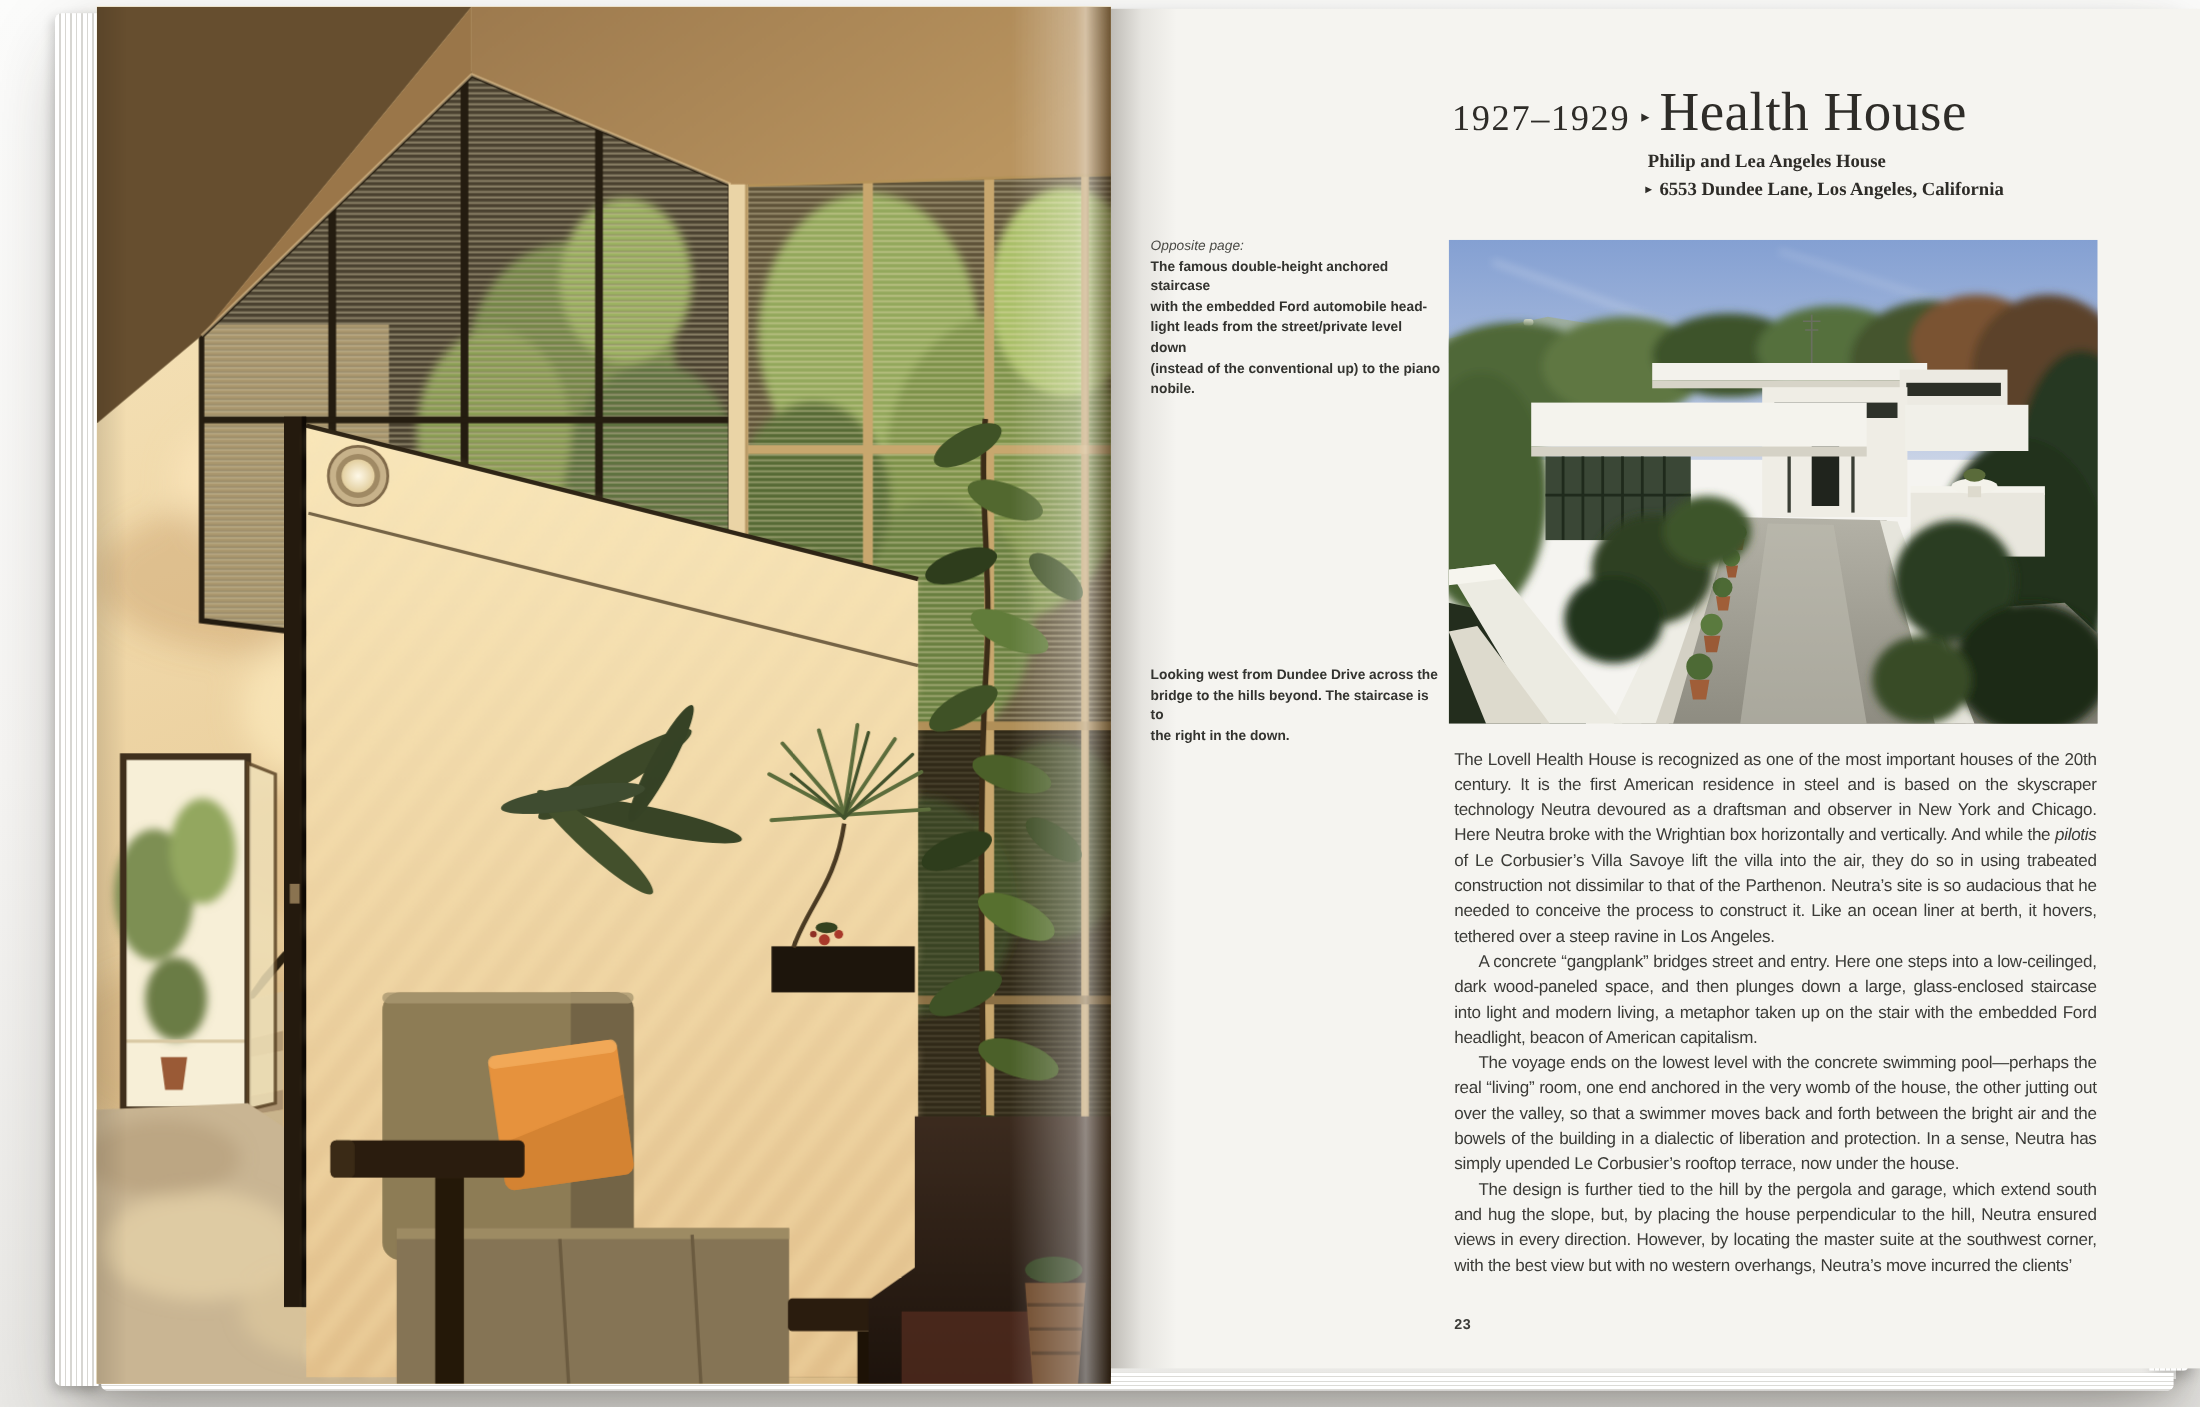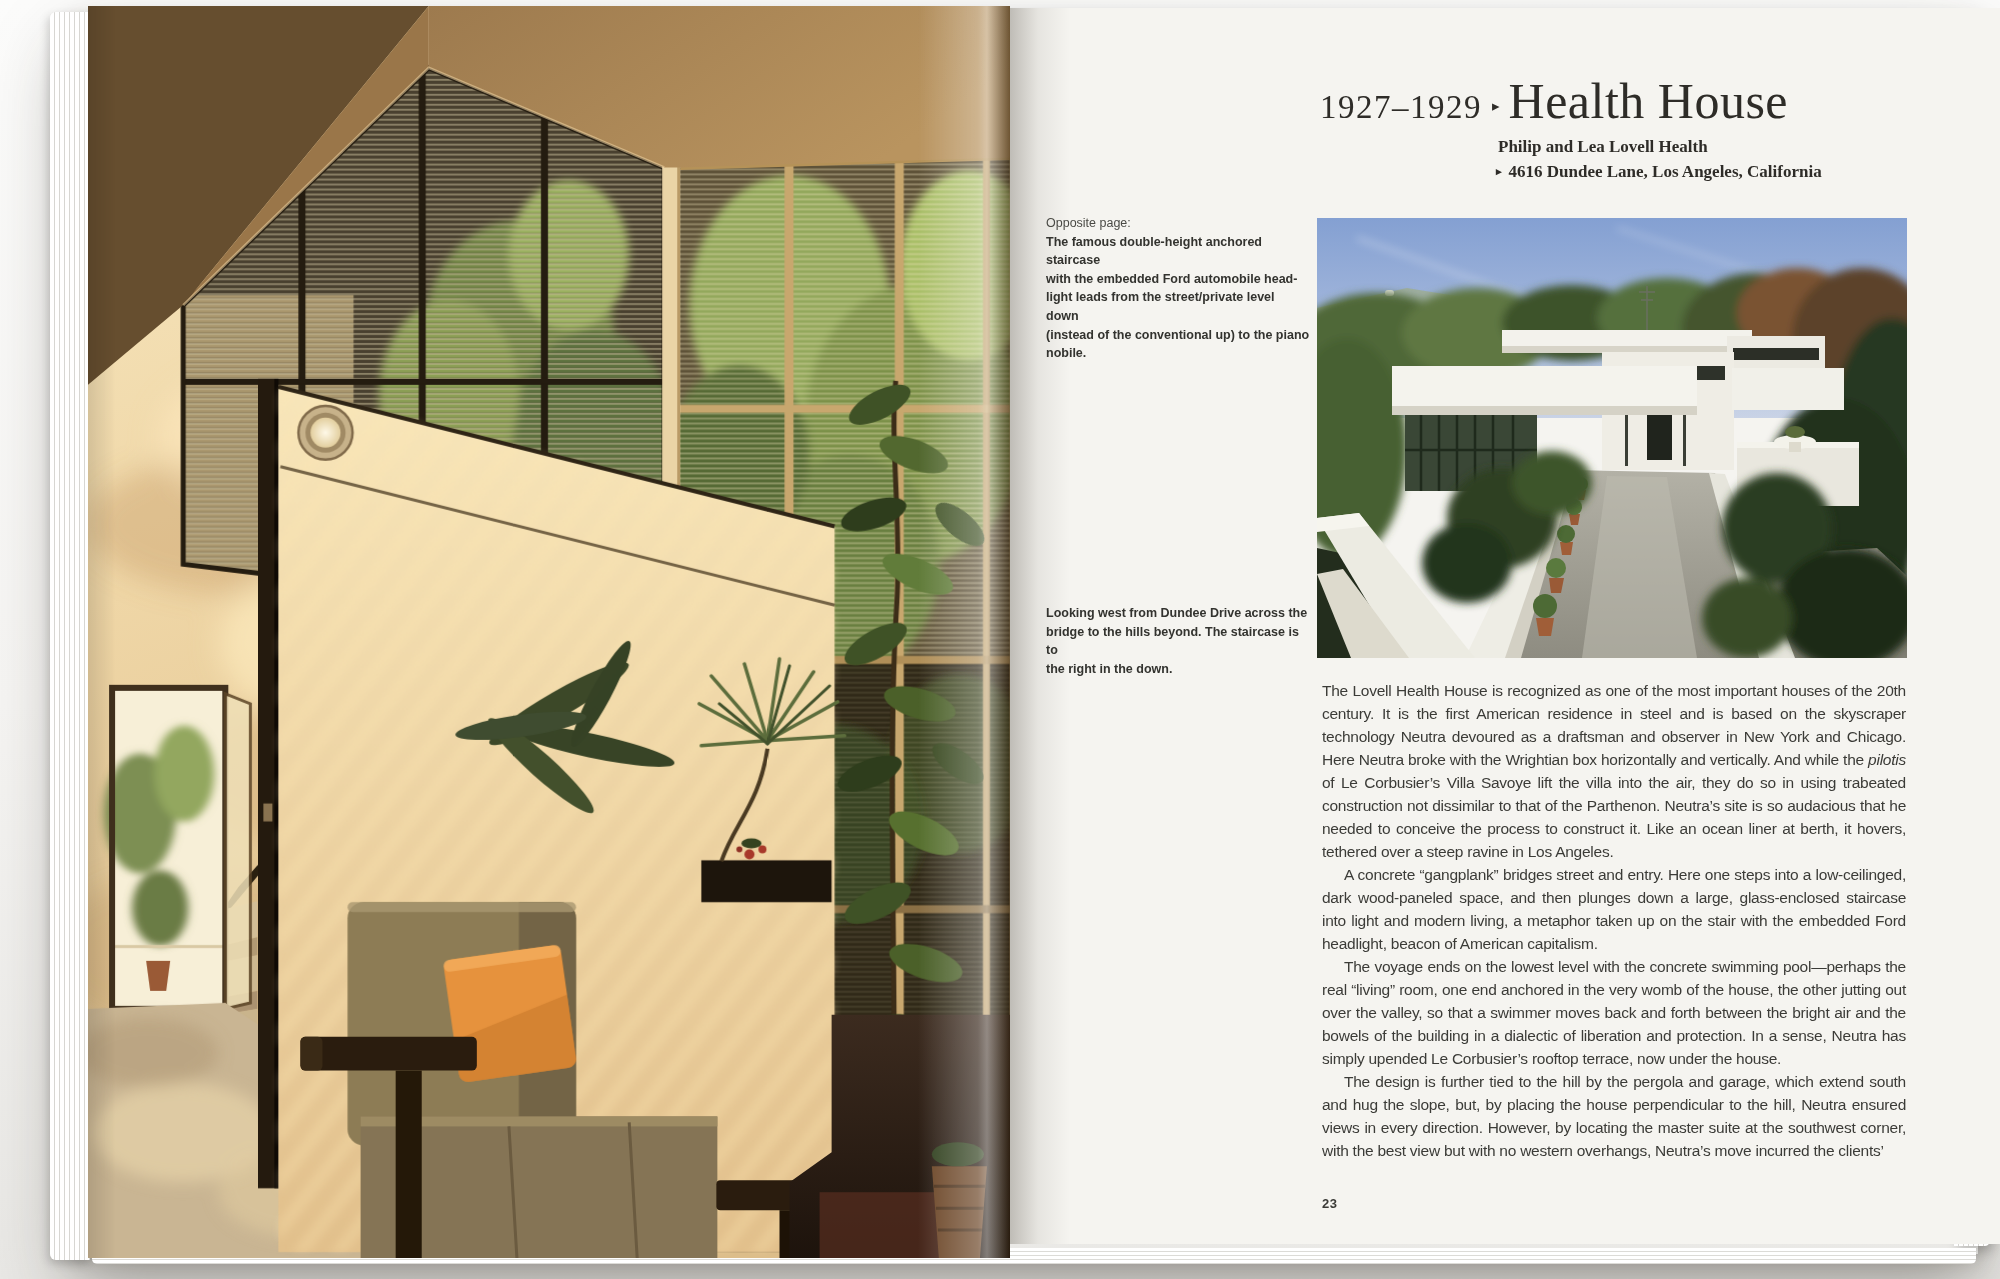--- a/index.html
+++ b/index.html
@@ -31,21 +31,21 @@
   .title-line{display:flex;align-items:baseline;font-family:"Liberation Serif",serif;}
   .years{font-size:33px;letter-spacing:1.5px;}
   .tri{font-size:15px;margin:0 9px 0 10px;transform:translateY(-7px);}
   .proj-title{font-size:50px;letter-spacing:.5px;}
   .subtitle{font-family:"Liberation Serif",serif;font-weight:700;font-size:17px;margin:7px 0 0 178px;}
   .address{font-family:"Liberation Serif",serif;font-weight:700;font-size:17px;margin:5px 0 0 176px;}
   .address .tri2{font-size:11px;margin-right:7px;display:inline-block;transform:translateY(-2px);}
   
   .caption{position:absolute;left:36px;width:264px;font-size:12.5px;line-height:18.6px;
            color:#33332f;font-weight:700;}
-  .caption .cap-label{font-weight:400;color:#4a4a45;}
+  .caption .cap-label{font-weight:400;color:#4a4a45;font-style:italic;}
   .caption-1{top:206px;}
   .caption-2{top:596px;}
   
   .house-photo{position:absolute;left:307px;top:210px;width:590px;height:440px;margin:0;}
   .house-photo svg{display:block;width:100%;height:100%;}
   
   .body-text{position:absolute;left:312px;top:671px;width:584px;color:var(--text,#3b3b37);
              font-size:15.5px;line-height:23px;letter-spacing:-.25px;text-align:justify;}
   .body-text p{margin:0;}
   .body-text p.indent{text-indent:22px;}
@@ -287,23 +287,23 @@
   </div>
 
   <div class="page right-page">
 
     <header class="title-block">
       <div class="title-line">
         <span class="years">1927–1929</span>
         <span class="tri">▸</span>
         <span class="proj-title">Health House</span>
       </div>
-      <div class="subtitle">Philip and Lea Lovell Health</div>
+      <div class="subtitle">Philip and Lea Angeles House</div>
       <div class="address">
-        <span class="tri2">▸</span><span>4616 Dundee Lane, Los Angeles, California</span>
+        <span class="tri2">▸</span><span>6553 Dundee Lane, Los Angeles, California</span>
       </div>
     </header>
 
     <aside class="caption caption-1">
       <div class="cap-label">Opposite page:</div>
       <div class="cap-lines">
           <div>The famous double-height anchored staircase</div>
           <div>with the embedded Ford automobile head-</div>
           <div>light leads from the street/private level down</div>
           <div>(instead of the conventional up) to the piano</div>

